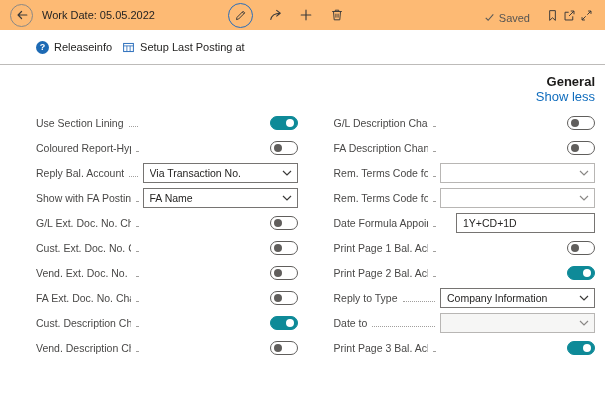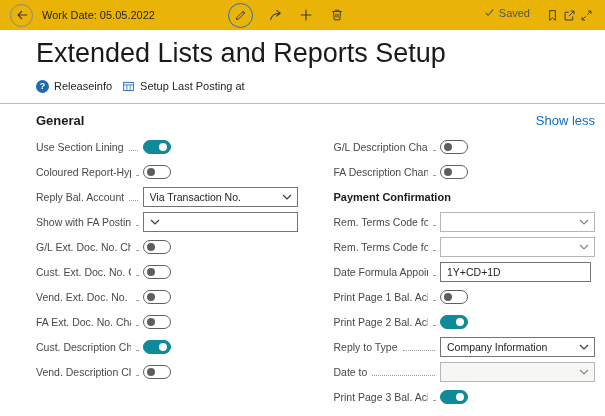--- a/index.html
+++ b/index.html
@@ -4,21 +4,21 @@
 <style>
   * { box-sizing: border-box; }
   html, body { margin: 0; padding: 0; }
   body {
     width: 605px; height: 416px; overflow: hidden;
     background: #ffffff; color: #252423;
     font-family: "Liberation Sans", sans-serif;
     --toggle-on: #0e8a98; --link: #0f6cbd; --edit-ring: #2a6ebb; --help-blue: #1d6ab4;
   }
   .command-bar {
-    position: relative; height: 30px; background: #eab308;
+    position: relative; height: 30px; background: #fdba74;
     display: flex; align-items: center; padding: 0 10px;
   }
   .back-btn {
     width: 23px; height: 23px; border-radius: 50%;
     border: 1px solid #8a8886; background: transparent;
     display: flex; align-items: center; justify-content: center;
     padding: 0; cursor: pointer; flex: 0 0 auto;
   }
   .work-date { font-size: 11px; color: #252423; margin-left: 9px; white-space: nowrap; }
   .cb-center {
@@ -26,66 +26,67 @@
     display: flex; align-items: center; gap: 13px;
   }
   .icon-btn {
     border: none; background: transparent; padding: 2px; cursor: pointer;
     display: flex; align-items: center; justify-content: center;
   }
   .icon-btn.edit {
     width: 25px; height: 25px; border-radius: 50%;
     border: 1.5px solid var(--edit-ring);
   }
-  .cb-right { margin-left: auto; display: flex; align-items: flex-start; }
+  .cb-right { margin-left: auto; display: flex; align-items: flex-end; }
   .saved { display: flex; align-items: center; gap: 4px; font-size: 11px; color: #565553; margin-right: 14px; }
   .page-title {
     margin: 7px 10px 2px 36px; font-size: 27px; font-weight: 300;
     color: #1b1a19; line-height: 32px; white-space: nowrap;
   }
   .action-bar { display: flex; align-items: center; gap: 10px; margin: 6px 10px 0 36px; height: 22px; }
   .action-item { display: flex; align-items: center; gap: 5px; font-size: 11px; color: #252423; cursor: pointer; }
   .q-icon {
     width: 13px; height: 13px; border-radius: 50%; background: var(--help-blue);
     color: #fff; font-size: 9px; font-weight: bold; line-height: 13px; text-align: center;
   }
   .q-icon::before { content: "?"; }
   .divider { border-top: 1px solid #bdbbb9; margin-top: 6px; }
   .section-header {
     display: flex; justify-content: space-between; align-items: flex-end;
     padding: 9px 10px 2px 36px;
+    flex-direction: column;
   }
   .section-title { font-size: 13px; font-weight: bold; color: #1b1a19; }
   .show-less { font-size: 13px; color: var(--link); cursor: pointer; text-decoration: none; }
   .columns { display: flex; gap: 36px; padding: 4px 10px 0 36px; }
   .col { flex: 1 1 0; min-width: 0; }
   .field-row { display: flex; align-items: center; height: 25px; font-size: 10.5px; }
   .field-label {
     color: #494847; white-space: nowrap; overflow: hidden; flex: 0 1 auto;
   }
   .leader { flex: 1 1 0; min-width: 2px; border-bottom: 1px dotted #a19f9d; height: 0; margin: 0 5px; position: relative; top: 4px; }
-  .control { flex: 0 0 155px; display: flex; align-items: center; }
+  .control { flex: 0 0 155px; display: flex; align-items: center; justify-content: flex-end; }
   .toggle {
     width: 28px; height: 14px; border-radius: 8px; border: 1px solid #605e5c;
     background: #fff; position: relative; cursor: pointer;
   }
   .toggle .knob { position: absolute; top: 2px; left: 3px; width: 8px; height: 8px; border-radius: 50%; background: #605e5c; }
   .toggle.on { background: var(--toggle-on); border-color: var(--toggle-on); }
   .toggle.on .knob { left: auto; right: 3px; background: #fff; }
   .select {
     width: 155px; height: 20px; border: 1px solid #767472; background: #fff;
     display: flex; align-items: center; padding: 0 5px 0 6px; cursor: pointer;
   }
   .select-text { flex: 1; white-space: nowrap; overflow: hidden; color: #252423; }
   .select .chevron { color: #3b3a39; display: flex; }
   .select.empty { border-color: #b8b6b4; }
   .select.empty .chevron { color: #8a8886; }
   .select.disabled { background: #f6f6f5; }
   .text-input {
-    width: 151px; height: 20px; border: 1px solid #767472; background: #fff;
+    width: 139px; height: 20px; border: 1px solid #767472; background: #fff;
     font-family: inherit; font-size: 10.5px; color: #252423; padding: 0 6px;
   }
   .subheading-row .subheading { font-weight: bold; font-size: 11px; color: #1b1a19; }
 </style>
 </head>
 <body style="--toggle-on: #0e8a98; --link: #0f6cbd; --edit-ring: #2a6ebb; --help-blue: #1d6ab4;">
 
 <div class="page">
 
   <header class="command-bar">
@@ -137,21 +138,20 @@
           </svg>
       </button>
       <button class="icon-btn">
         <svg width="13" height="13" viewBox="0 0 16 16">
             <path d="M10 2.5 H13.5 V6 M13.5 2.5 L9 7 M6 13.5 H2.5 V10 M2.5 13.5 L7 9" fill="none" stroke="#3b3a39" stroke-width="1.2"></path>
           </svg>
       </button>
     </div>
   </header>
 
-  <h1 class="page-title">Extended Lists and Reports Setup</h1>
 
   <div class="action-bar">
     <div class="action-item">
       <span class="q-icon"></span>
       <span>Releaseinfo</span>
     </div>
     <div class="action-item">
       <svg width="13" height="13" viewBox="0 0 16 16">
           <rect x="2" y="3" width="12" height="10" fill="none" stroke="#2a6ebb" stroke-width="1.2"></rect>
           <path d="M2 6 H14 M6 6 V13 M10 6 V13" fill="none" stroke="#2a6ebb" stroke-width="1"></path>
@@ -199,20 +199,21 @@
                 </svg>
               </span>
             </div>
           </div>
         </div>
         <div class="field-row">
           <span class="field-label">Show with FA Postings</span>
           <span class="leader"></span>
           <div class="control">
             <div class="select">
+              <span class="select-text">FA Name</span>
               <span class="chevron">
                 <svg width="10" height="6" viewBox="0 0 10 6">
                   <path d="M1 1 L5 5 L9 1" fill="none" stroke="currentColor" stroke-width="1.2"></path>
                 </svg>
               </span>
             </div>
           </div>
         </div>
         <div class="field-row">
           <span class="field-label">G/L Ext. Doc. No. Cha...</span>
@@ -281,23 +282,20 @@
         </div>
         <div class="field-row">
           <span class="field-label">FA Description Chang...</span>
           <span class="leader"></span>
           <div class="control">
             <div class="toggle">
               <div class="knob"></div>
             </div>
           </div>
         </div>
-        <div class="field-row subheading-row">
-          <span class="subheading">Payment Confirmation</span>
-        </div>
         <div class="field-row">
           <span class="field-label">Rem. Terms Code for ...</span>
           <span class="leader"></span>
           <div class="control">
             <div class="select empty">
               <span class="select-text"></span>
               <span class="chevron">
                 <svg width="10" height="6" viewBox="0 0 10 6">
                   <path d="M1 1 L5 5 L9 1" fill="none" stroke="currentColor" stroke-width="1.2"></path>
                 </svg>

